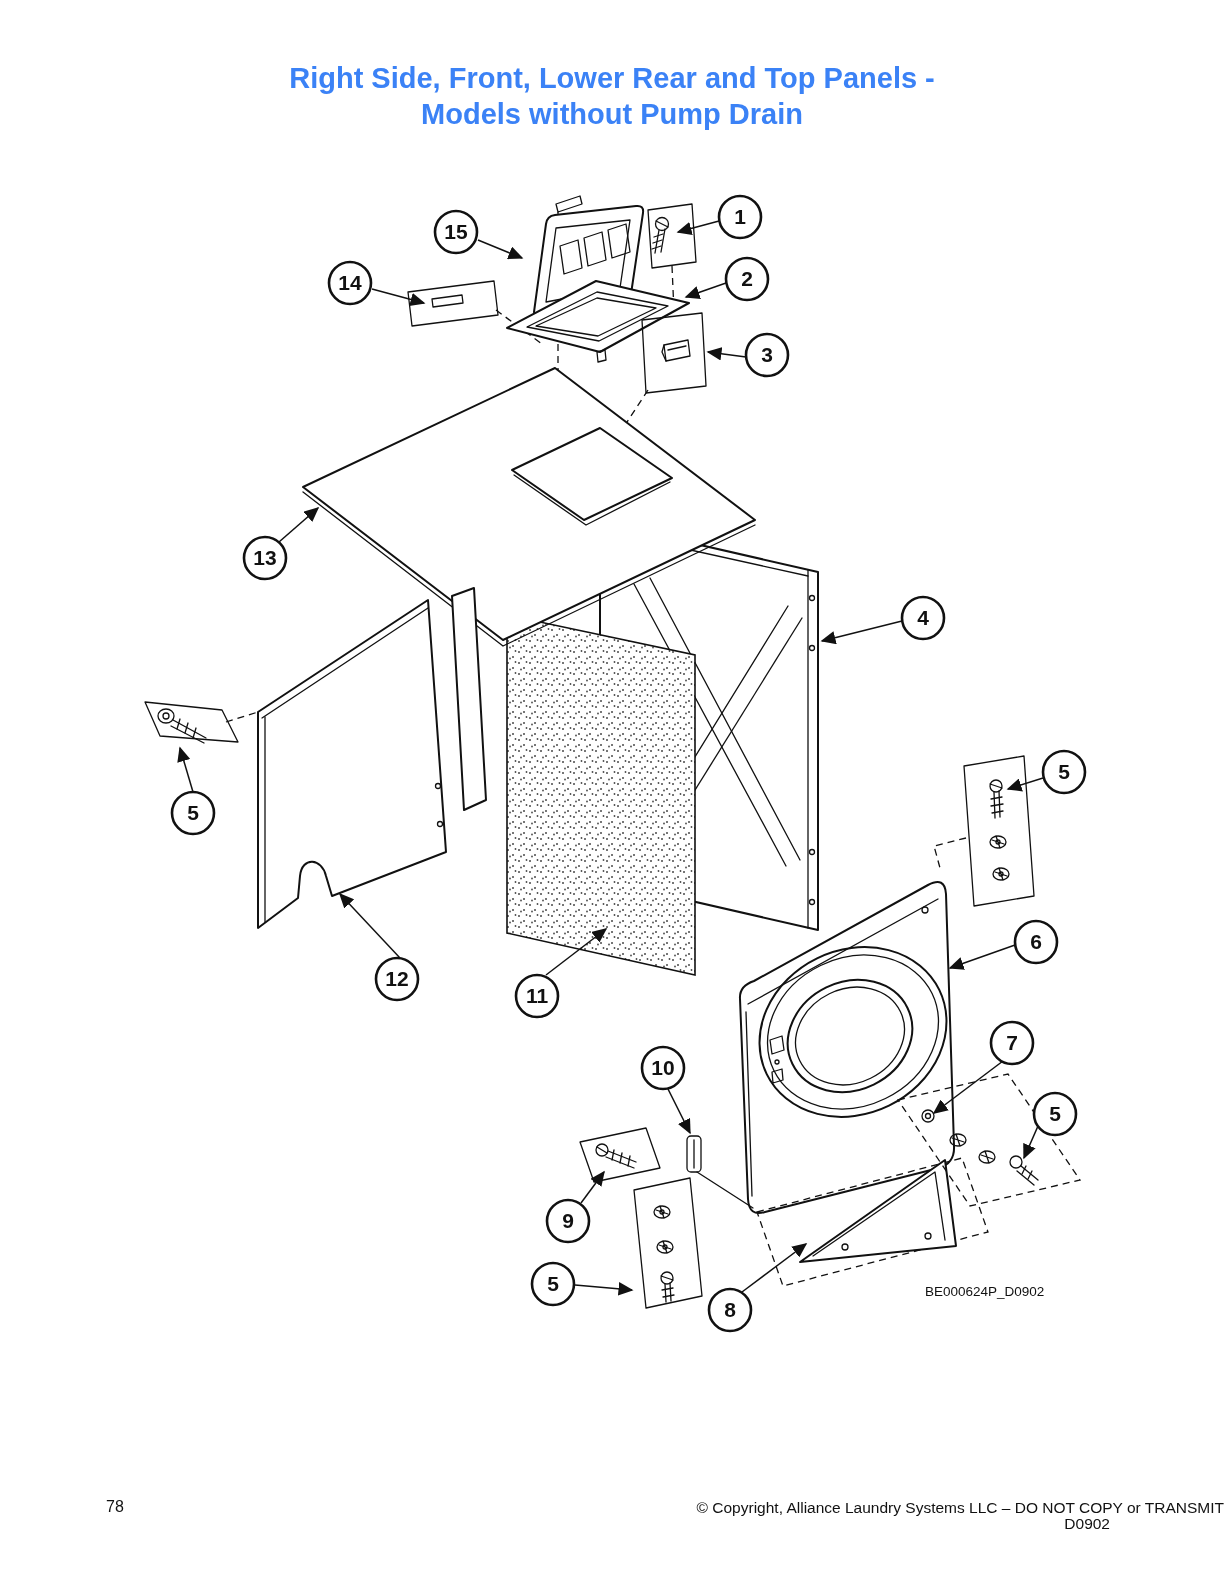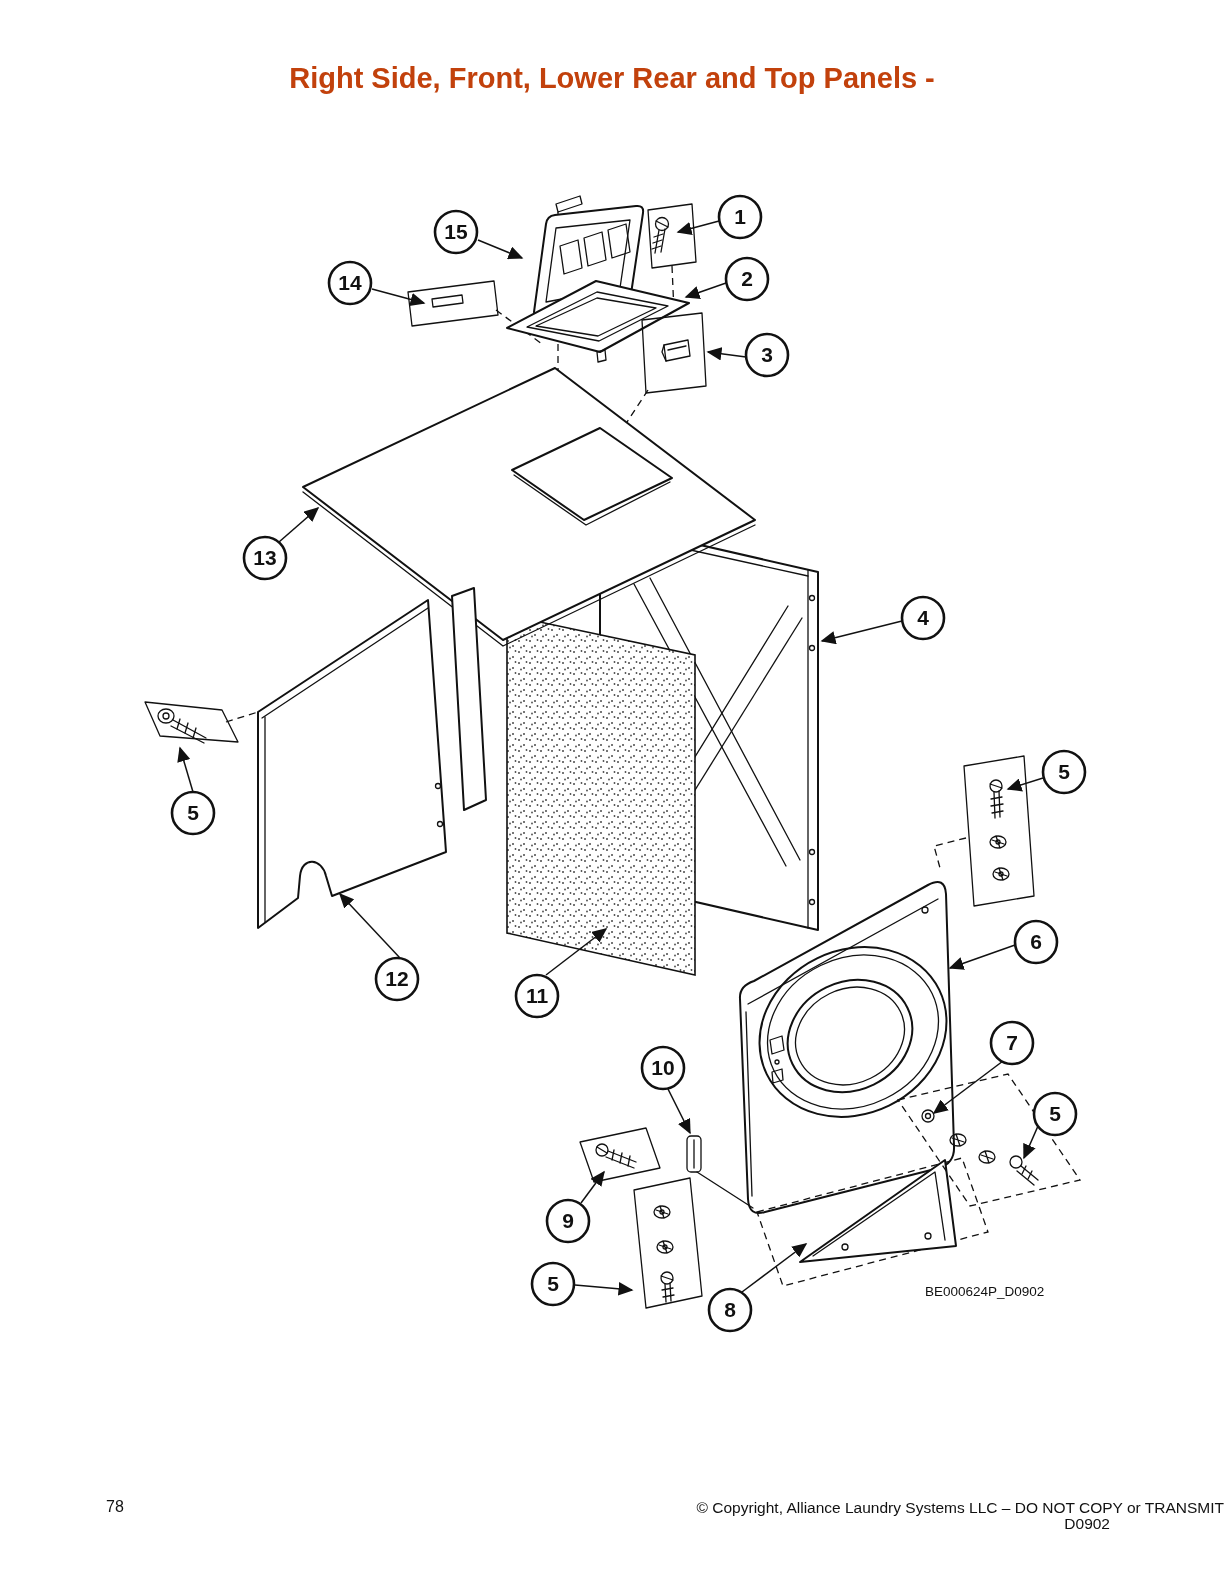--- a/index.html
+++ b/index.html
@@ -1,18 +1,18 @@
 <!DOCTYPE html>
 <html><head>
 <meta charset="utf-8">
 <style>
   html,body{margin:0;padding:0;background:#fff;}
   body{width:1224px;height:1584px;position:relative;font-family:"Liberation Sans",sans-serif;color:#111;}
   .title{position:absolute;top:60px;left:0;width:100%;text-align:center;
-         font-size:29px;font-weight:bold;line-height:1.25;color:#c2410c;}
+         font-size:29px;font-weight:bold;line-height:1.25;color:#3b82f6;}
   .diagram{position:absolute;top:0;left:0;}
   .footer{position:absolute;top:1498px;left:0;width:100%;font-size:15.5px;color:#111;}
   .pageno{position:absolute;left:106px;top:0;font-size:16px;text-align:center;}
   .copy{position:absolute;left:0;top:1px;width:100%;text-align:right;}
   .doccode{position:absolute;right:114px;top:17px;}
   
   .ln{fill:none;stroke:#111;stroke-width:2;stroke-linejoin:round;stroke-linecap:round;}
   .fillw{fill:#fff;stroke:#111;stroke-width:2;stroke-linejoin:round;}
   .thin{fill:none;stroke:#111;stroke-width:1.3;stroke-linejoin:round;stroke-linecap:round;}
   .dash{fill:none;stroke:#111;stroke-width:1.3;stroke-dasharray:7 5;}
@@ -20,20 +20,21 @@
   .balloon{fill:#fff;stroke:#111;stroke-width:2.6;}
   .bnum{font:bold 21px "Liberation Sans",sans-serif;fill:#111;text-anchor:middle;}
   .figcode{font:13.5px "Liberation Sans",sans-serif;fill:#111;}
   .hole{fill:#fff;stroke:#111;stroke-width:1.3;}
 </style>
 </head>
 <body>
 
 <div class="title">
   <div>Right Side, Front, Lower Rear and Top Panels -</div>
+  <div>Models without Pump Drain</div>
 </div>
 
 <svg class="diagram" width="1224" height="1584" viewBox="0 0 1224 1584">
   <defs>
     <marker id="arrow" markerWidth="11" markerHeight="9" refX="9" refY="4.5" orient="auto">
       <path d="M0,0 L10,4.5 L0,9 Z" fill="#111"></path>
     </marker>
     <pattern id="stip" width="11" height="11" patternUnits="userSpaceOnUse">
       <rect width="11" height="11" fill="#fff"></rect>
       <circle cx="2" cy="3" r="1" fill="#4a4a4a"></circle>

